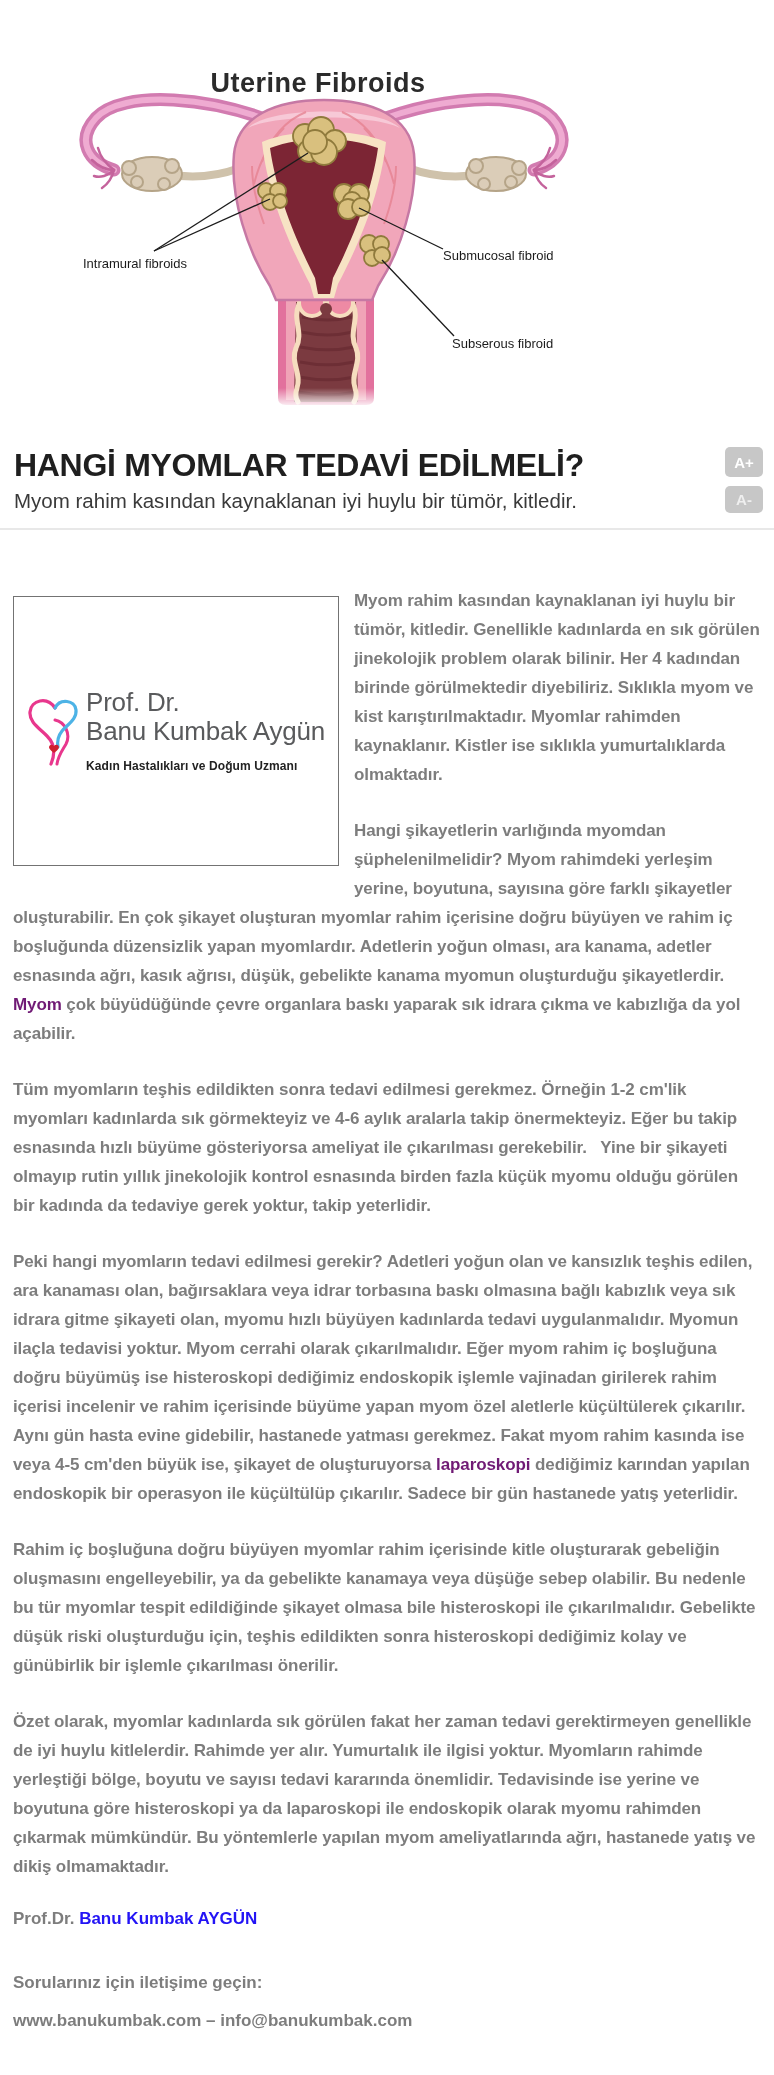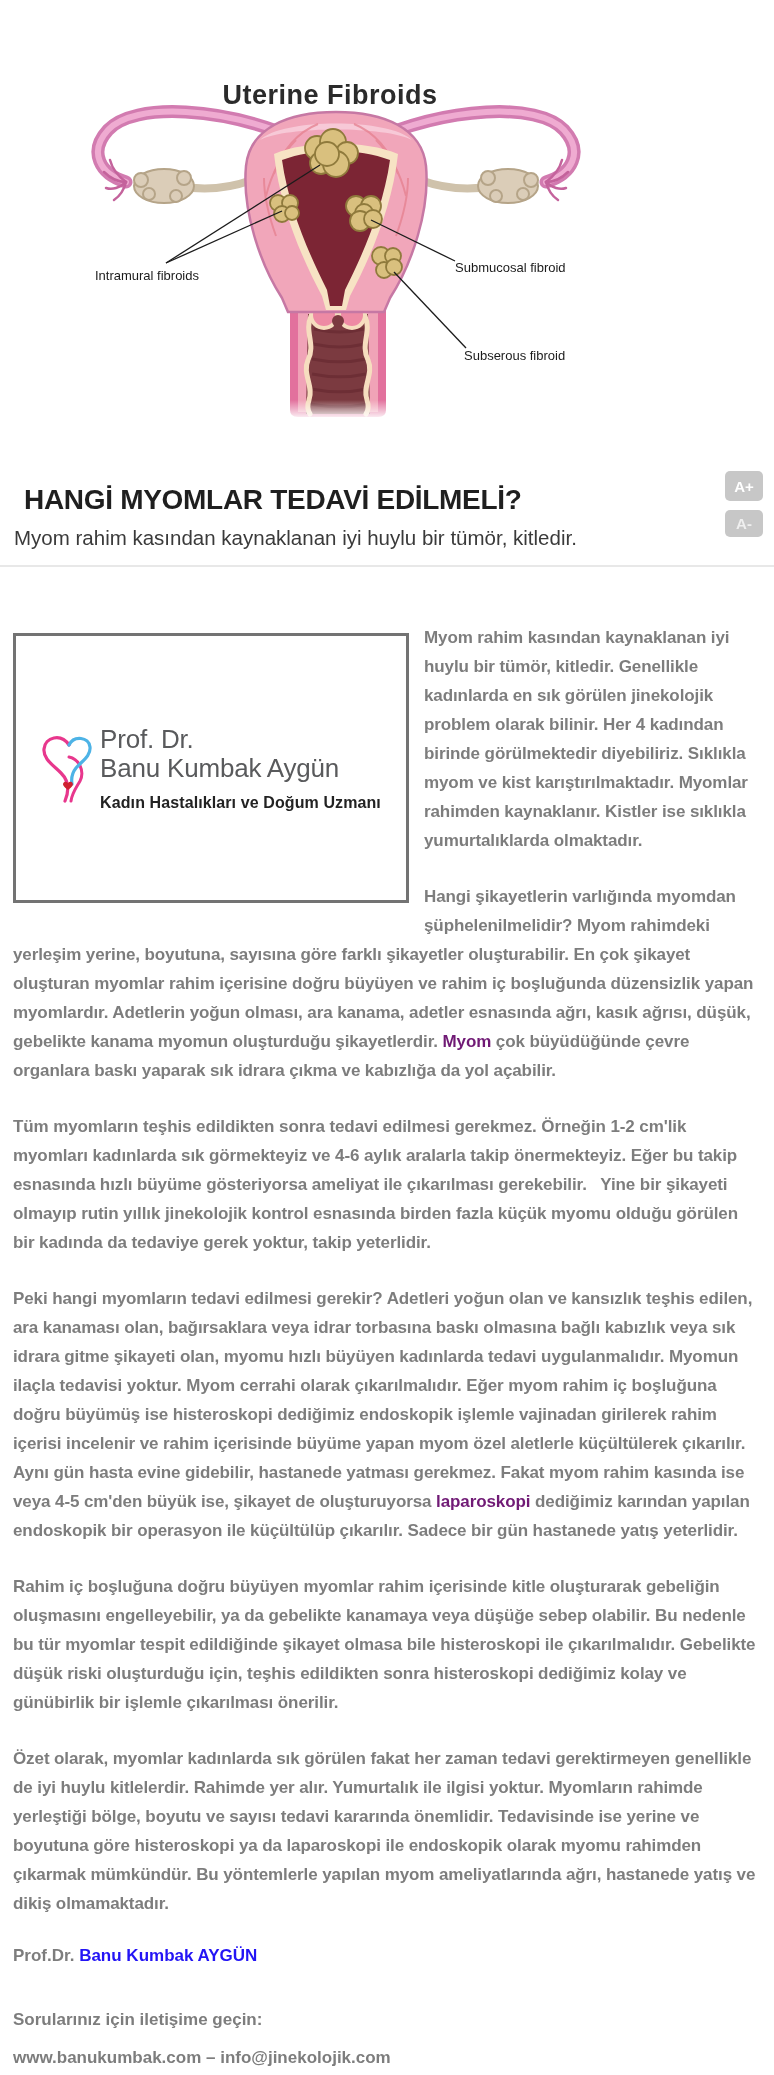--- a/index.html
+++ b/index.html
@@ -1,42 +1,42 @@
 <!DOCTYPE html>
 <html lang="tr"><head>
 <meta charset="utf-8">
 <style>
   html,body{margin:0;padding:0;background:#ffffff;}
   *{box-sizing:border-box;font-family:"Liberation Sans", sans-serif;}
   .page{width:774px;height:2075px;overflow:hidden;background:#fff;margin:0 auto;position:relative;}
 
   
-  .hero{margin:12px;padding:2px;height:420px;}
+  .hero{margin:0;padding:2px;height:420px;}
   .hero svg{display:block;}
   .illu-title{font-size:27px;font-weight:bold;fill:#2b2b2b;letter-spacing:.5px;}
   .illu-label{font-size:13px;fill:#1b1b1b;}
 
   
   .article-header{position:relative;padding:30px 14px 0 14px;}
-  .article-header h1{margin:10px;font-size:28px;line-height:31px;font-weight:700;color:#1f1f1f;letter-spacing:-.3px;}
+  .article-header h1{margin:0;font-size:32px;line-height:31px;font-weight:700;color:#1f1f1f;letter-spacing:-.3px;}
   .subtitle{margin:7px 0 0 0;font-size:20.5px;line-height:26px;color:#3a3a3a;font-weight:400;}
   .font-controls{position:absolute;top:27px;right:11px;display:flex;flex-direction:column;gap:9px;align-items:flex-end;}
   .font-btn{width:38px;height:30px;background:#c7c7c7;color:#ffffff;border:none;border-radius:5px;
             font-size:15px;font-weight:700;cursor:pointer;padding:0;line-height:1;}
   .font-btn.small{height:27px;color:#efefef;}
 
   .divider{border:none;border-top:2px solid #e8e8e8;margin:14px 0 0 0;}
 
   
   .article-body{padding:0 13px;}
-  .logo-box{float:left;width:396px;height:270px;border:3px solid #737373;background:#fff;
+  .logo-box{float:left;width:326px;height:270px;border:1px solid #737373;background:#fff;
             margin:10px 15px 12px 0;display:flex;align-items:center;justify-content:center;}
   .logo-inner{display:flex;align-items:center;gap:7px;}
   .logo-text .l1,.logo-text .l2{font-size:26px;line-height:29px;color:#595a5c;font-weight:400;letter-spacing:-.2px;}
-  .logo-text .l3{font-size:16px;line-height:16px;color:#222;font-weight:700;margin-top:12px;letter-spacing:.1px;}
+  .logo-text .l3{font-size:12px;line-height:16px;color:#222;font-weight:700;margin-top:12px;letter-spacing:.1px;}
 
   .body-p{margin:0 0 27px 0;font-size:17px;line-height:29px;font-weight:700;color:#7d7d7d;letter-spacing:-.1px;}
   .body-p.first{margin-top:56px;}
   .inline-link{color:#701a75;text-decoration:none;cursor:pointer;font-weight:700;}
 
   
   .contact{padding:0 13px;}
   .contact-row{font-size:17px;line-height:22px;font-weight:700;color:#7d7d7d;margin:0 0 15px 0;}
   .contact-intro{margin-top:42px;margin-bottom:16px;}
   .contact-label{display:inline-block;min-width:97px;margin-top:40px;}
@@ -194,18 +194,18 @@
     <p class="body-p"><span>Peki hangi myomların tedavi edilmesi gerekir? Adetleri yoğun olan ve kansızlık teşhis edilen, ara kanaması olan, bağırsaklara veya idrar torbasına baskı olmasına bağlı kabızlık veya sık idrara gitme şikayeti olan, myomu hızlı büyüyen kadınlarda tedavi uygulanmalıdır. Myomun ilaçla tedavisi yoktur. Myom cerrahi olarak çıkarılmalıdır. Eğer myom rahim iç boşluğuna doğru büyümüş ise histeroskopi dediğimiz endoskopik işlemle vajinadan girilerek rahim içerisi incelenir ve rahim içerisinde büyüme yapan myom özel aletlerle küçültülerek çıkarılır. Aynı gün hasta evine gidebilir, hastanede yatması gerekmez. Fakat myom rahim kasında ise veya 4-5 cm'den büyük ise, şikayet de oluşturuyorsa </span><a class="inline-link">laparoskopi</a><span> dediğimiz karından yapılan endoskopik bir operasyon ile küçültülüp çıkarılır. Sadece bir gün hastanede yatış yeterlidir.</span></p>
 
     <p class="body-p">Rahim iç boşluğuna doğru büyüyen myomlar rahim içerisinde kitle oluşturarak gebeliğin oluşmasını engelleyebilir, ya da gebelikte kanamaya veya düşüğe sebep olabilir. Bu nedenle bu tür myomlar tespit edildiğinde şikayet olmasa bile histeroskopi ile çıkarılmalıdır. Gebelikte düşük riski oluşturduğu için, teşhis edildikten sonra histeroskopi dediğimiz kolay ve günübirlik bir işlemle çıkarılması önerilir.</p>
 
     <p class="body-p">Özet olarak, myomlar kadınlarda sık görülen fakat her zaman tedavi gerektirmeyen genellikle de iyi huylu kitlelerdir. Rahimde yer alır. Yumurtalık ile ilgisi yoktur. Myomların rahimde yerleştiği bölge, boyutu ve sayısı tedavi kararında önemlidir. Tedavisinde ise yerine ve boyutuna göre histeroskopi ya da laparoskopi ile endoskopik olarak myomu rahimden çıkarmak mümkündür. Bu yöntemlerle yapılan myom ameliyatlarında ağrı, hastanede yatış ve dikiş olmamaktadır.</p>
   </main>
 
   <footer class="contact">
     <p class="contact-row"><span>Prof.Dr. </span><a class="name-link">Banu Kumbak AYGÜN</a></p>
     <p class="contact-row contact-intro">Sorularınız için iletişime geçin:</p>
-    <p class="contact-row">www.banukumbak.com – info@jinekolojik.com</p>
+    <p class="contact-row">www.banukumbak.com – info@banukumbak.com</p>
     <p class="contact-row"><span class="contact-label">TELEFON</span><span>: 0535 461 18 44</span></p>
     <p class="contact-row"><span class="contact-label">WHATSAPP</span><span>: 0532 396 19 76</span></p>
   </footer>
 
 </div>
 
 </body></html>

